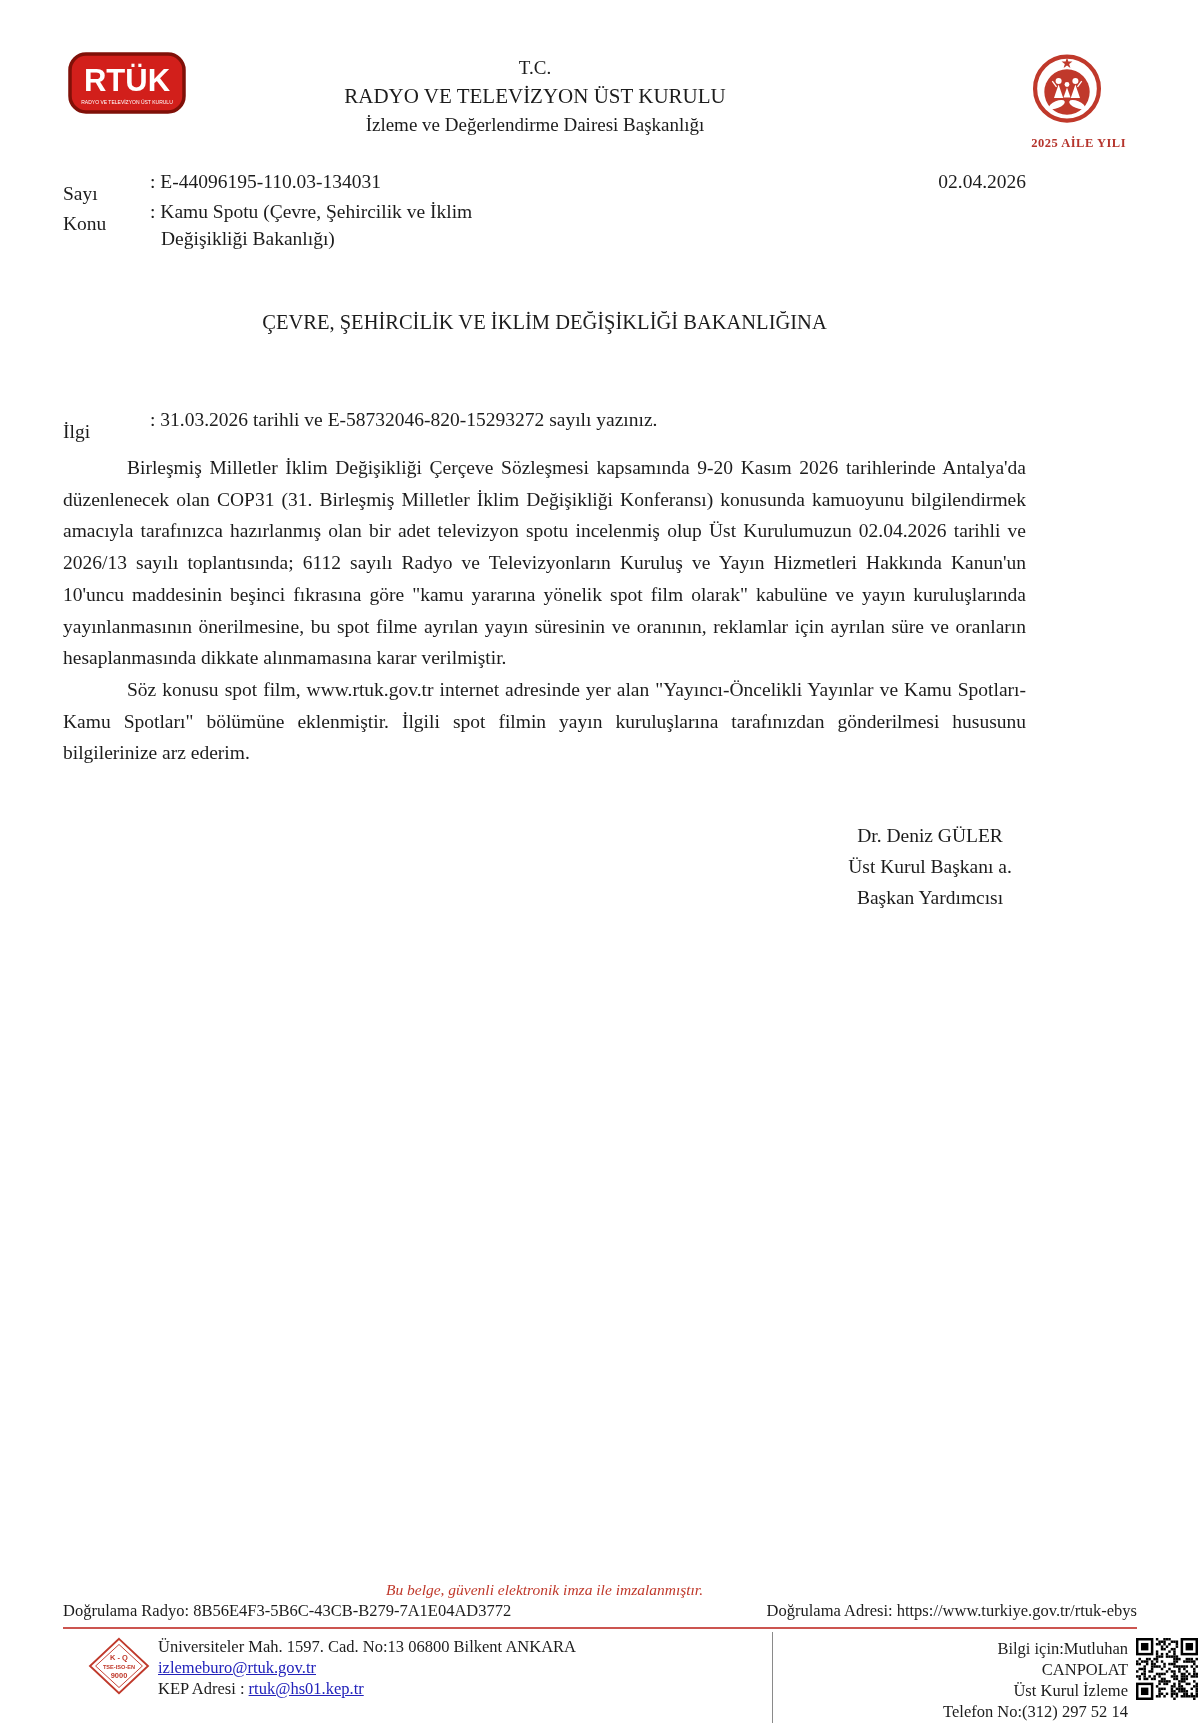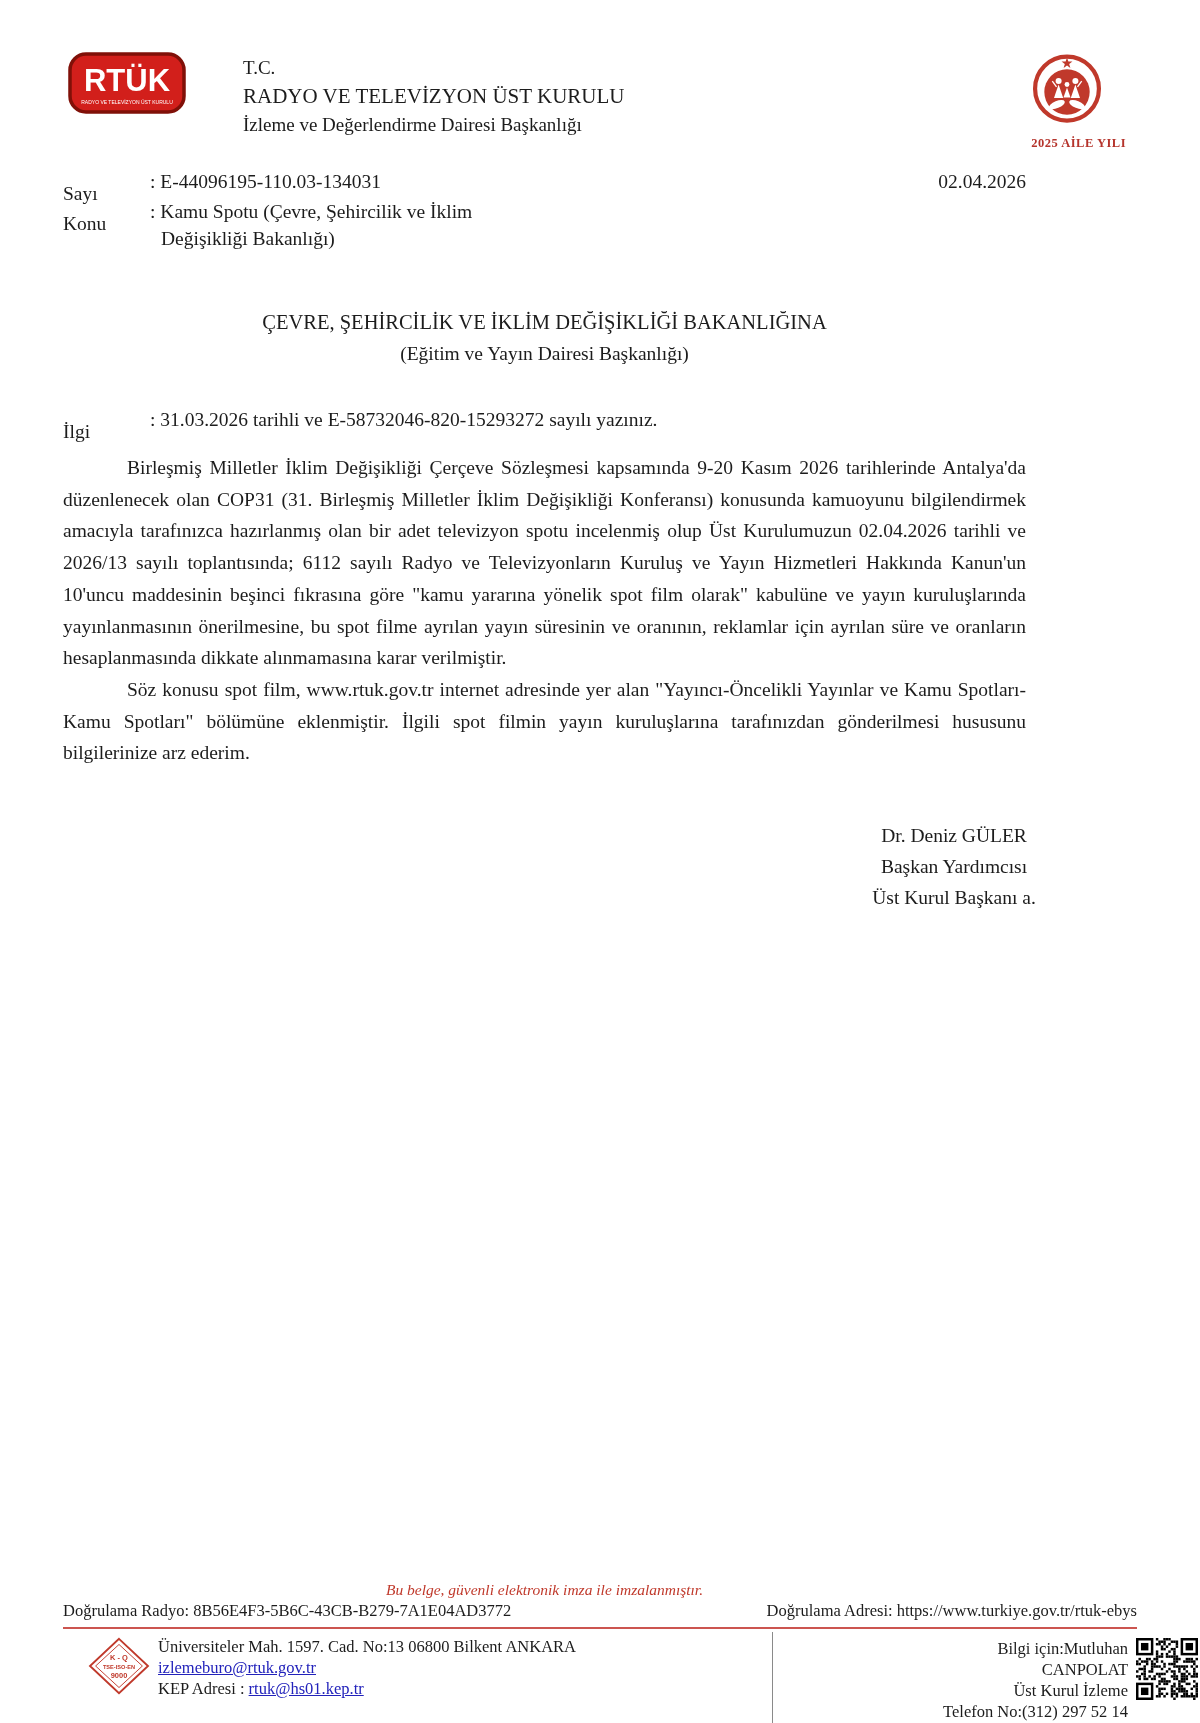--- a/index.html
+++ b/index.html
@@ -2,21 +2,21 @@
 <html><head>
 <meta charset="utf-8">
 <style>
   html,body{margin:0;padding:0;background:#e8e8e8;}
   .page{
     position:relative;width:1200px;height:1723px;margin:0 auto;background:#ffffff;
     font-family:"Liberation Serif",serif;color:#1c1c1c;overflow:hidden;
   }
   
   .rtuk-logo{position:absolute;left:68px;top:52px;width:118px;height:62px;border-radius:11px;}
-  .header-center{position:absolute;left:243px;top:57px;width:600px;text-align:left;}
+  .header-center{position:absolute;left:235px;top:57px;width:600px;text-align:center;}
   .hc1{font-size:19px;}
   .hc2{font-size:21px;margin-top:5px;}
   .hc3{font-size:19px;margin-top:5px;}
   .emblem{position:absolute;left:1008px;top:50px;width:118px;text-align:right;}
   .emblem svg{width:84px;height:84px;display:block;margin:0 auto;}
   .emblem-label{display:block;font-size:12.5px;font-weight:bold;color:#b5342c;letter-spacing:.5px;margin-top:2px;}
   
   .meta-label{position:absolute;left:63px;font-size:19.5px;margin-top:12px;}
   .meta-value{position:absolute;left:150px;font-size:19.5px;}
   .row-sayi{top:171px;}
@@ -26,21 +26,21 @@
   
   .recipient{position:absolute;left:63px;top:311px;width:963px;text-align:center;}
   .recipient .r1{font-size:20.5px;}
   .recipient .r2{font-size:19.5px;margin-top:9px;}
   
   .row-ilgi{top:409px;}
   
   .body-text{position:absolute;left:63px;top:452px;width:963px;font-size:19.5px;line-height:31.7px;text-align:justify;}
   .body-text p{margin:0;text-indent:64px;}
   
-  .signature{position:absolute;left:784px;top:820px;width:340px;text-align:center;font-size:19.5px;line-height:31px;}
+  .signature{position:absolute;left:760px;top:820px;width:340px;text-align:center;font-size:19.5px;line-height:31px;}
   
   .esign-note{position:absolute;left:63px;top:1581px;width:963px;text-align:center;font-size:15.5px;color:#c0392b;font-style:italic;}
   .verify-row{position:absolute;left:63px;top:1601px;width:1074px;font-size:16.5px;}
   .verify-code{float:left;}
   .verify-addr{float:right;}
   .red-rule{position:absolute;left:63px;top:1627px;width:1074px;height:2px;background:#cc5550;}
   .tse-logo{position:absolute;left:88px;top:1637px;width:62px;height:58px;}
   .addr-block{position:absolute;left:158px;top:1636px;width:600px;font-size:16.5px;line-height:21px;}
   .link{color:#2222bb;text-decoration:underline;}
   .v-divider{position:absolute;left:772px;top:1632px;width:1px;height:91px;background:#8a8a8a;}
@@ -87,35 +87,34 @@
 
   <div class="meta-label row-sayi">Sayı</div>
   <div class="meta-value row-sayi">: E-44096195-110.03-134031</div>
   <div class="doc-date">02.04.2026</div>
   <div class="meta-label row-konu">Konu</div>
   <div class="meta-value row-konu">: Kamu Spotu (Çevre, Şehircilik ve İklim</div>
   <div class="konu-line2">Değişikliği Bakanlığı)</div>
 
   <div class="recipient">
     <div class="r1">ÇEVRE, ŞEHİRCİLİK VE İKLİM DEĞİŞİKLİĞİ BAKANLIĞINA</div>
-    <div class="r2">(Eğitim ve Yayın Dairesi Başkanlığı)</div>
   </div>
 
   <div class="meta-label row-ilgi">İlgi</div>
   <div class="meta-value row-ilgi">: 31.03.2026 tarihli ve E-58732046-820-15293272 sayılı yazınız.</div>
 
   <div class="body-text">
     <p>Birleşmiş Milletler İklim Değişikliği Çerçeve Sözleşmesi kapsamında 9-20 Kasım 2026 tarihlerinde Antalya'da düzenlenecek olan COP31 (31. Birleşmiş Milletler İklim Değişikliği Konferansı) konusunda kamuoyunu bilgilendirmek amacıyla tarafınızca hazırlanmış olan bir adet televizyon spotu incelenmiş olup Üst Kurulumuzun 02.04.2026 tarihli ve 2026/13 sayılı toplantısında; 6112 sayılı Radyo ve Televizyonların Kuruluş ve Yayın Hizmetleri Hakkında Kanun'un 10'uncu maddesinin beşinci fıkrasına göre "kamu yararına yönelik spot film olarak" kabulüne ve yayın kuruluşlarında yayınlanmasının önerilmesine, bu spot filme ayrılan yayın süresinin ve oranının, reklamlar için ayrılan süre ve oranların hesaplanmasında dikkate alınmamasına karar verilmiştir.</p>
     <p>Söz konusu spot film, www.rtuk.gov.tr internet adresinde yer alan "Yayıncı-Öncelikli Yayınlar ve Kamu Spotları-Kamu Spotları" bölümüne eklenmiştir. İlgili spot filmin yayın kuruluşlarına tarafınızdan gönderilmesi hususunu bilgilerinize arz ederim.</p>
   </div>
 
   <div class="signature">
     <div>Dr. Deniz GÜLER</div>
+    <div>Üst Kurul Başkanı a.</div>
     <div>Başkan Yardımcısı</div>
-    <div>Üst Kurul Başkanı a.</div>
   </div>
 
   <div class="esign-note">Bu belge, güvenli elektronik imza ile imzalanmıştır.</div>
 
   <div class="verify-row">
     <span class="verify-code">Doğrulama Radyo: 8B56E4F3-5B6C-43CB-B279-7A1E04AD3772</span>
     <span class="verify-addr">Doğrulama Adresi: https://www.turkiye.gov.tr/rtuk-ebys</span>
   </div>
 
   <div class="red-rule"></div>

